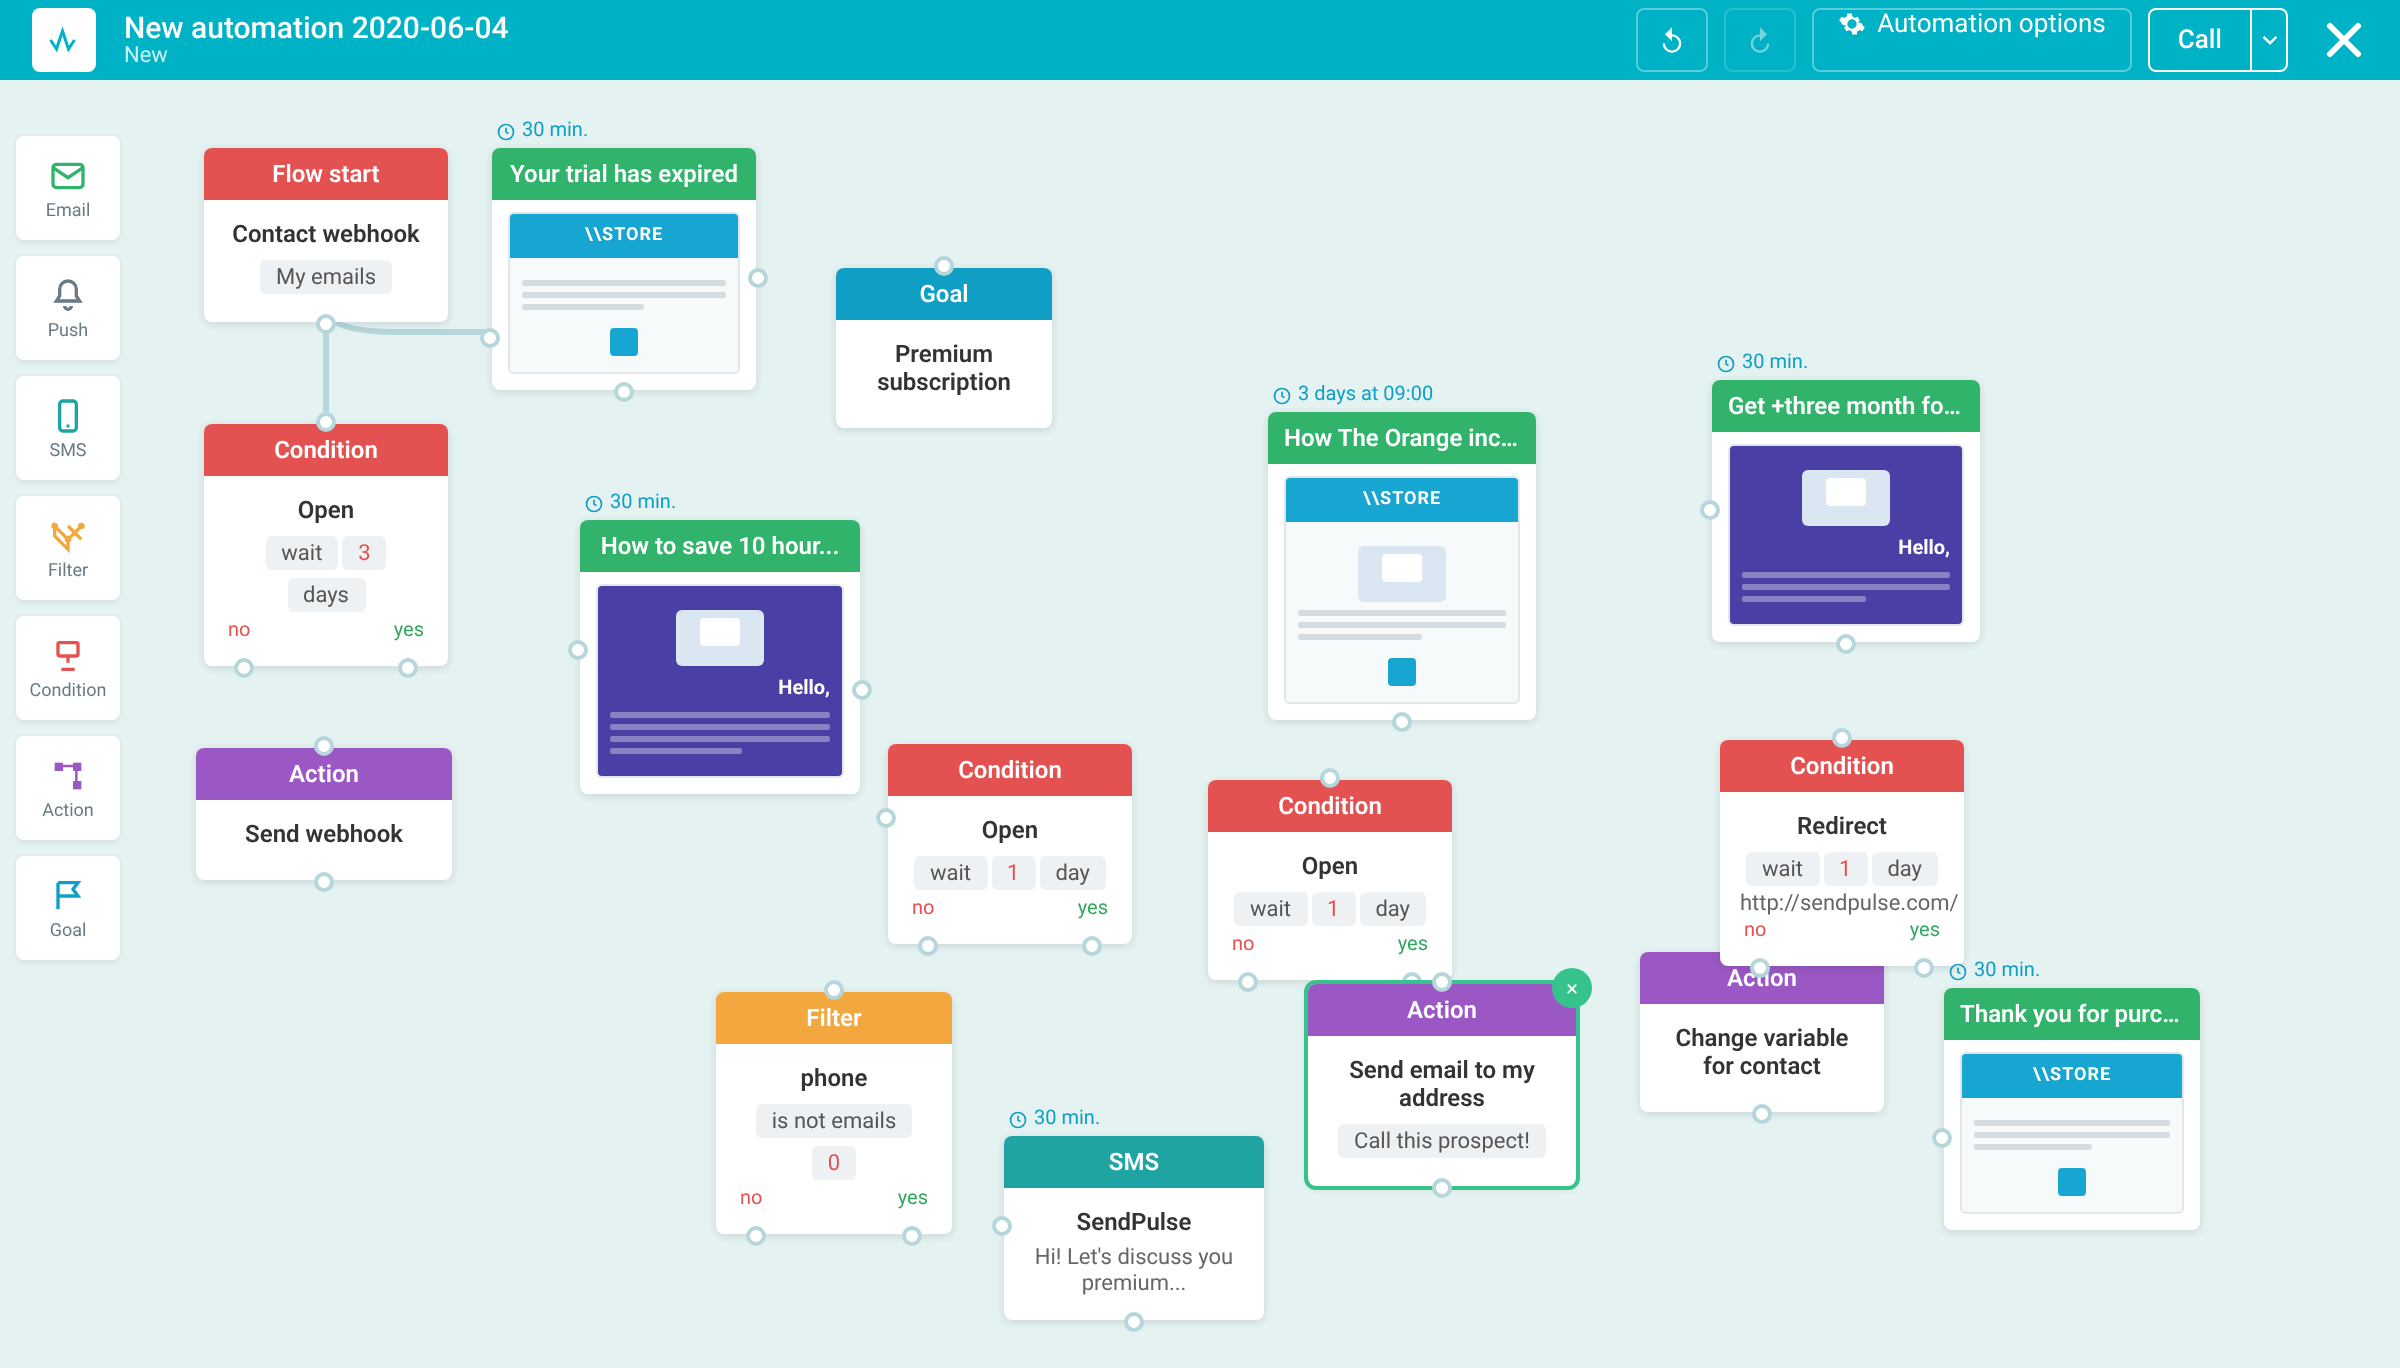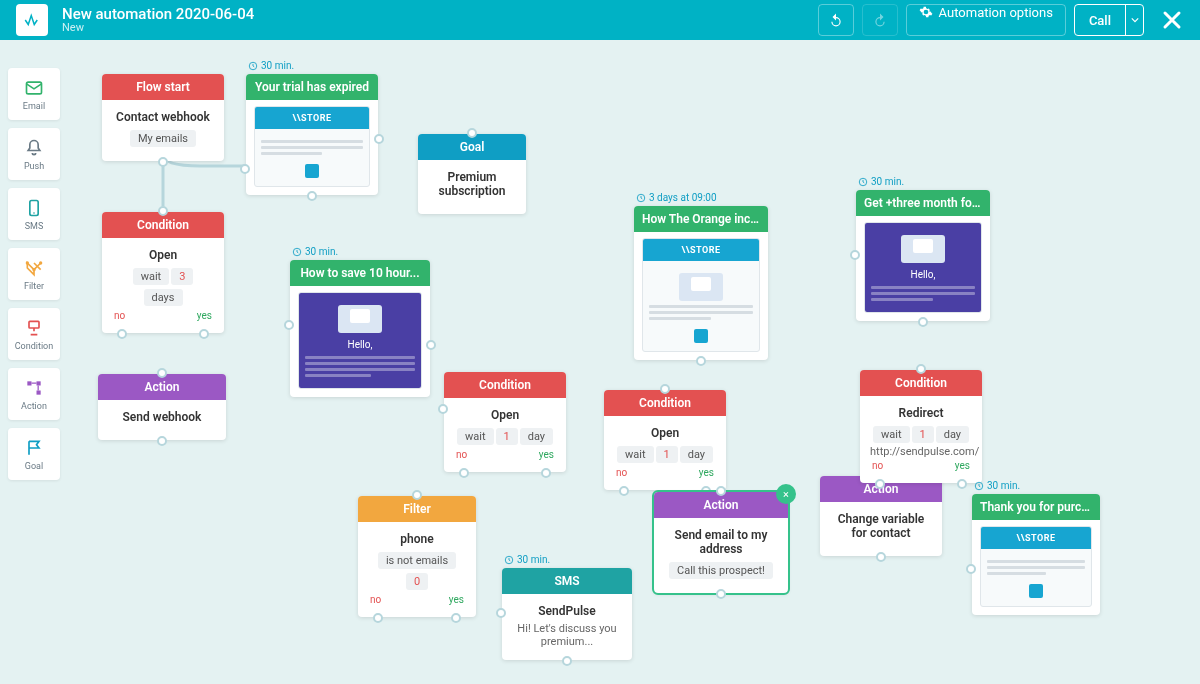--- a/index.html
+++ b/index.html
@@ -52,21 +52,21 @@
   .delay{position:absolute;font-size:10px;color:#0f9ec4;display:flex;align-items:center;gap:3px}
   .delay svg{width:10px;height:10px;fill:#0f9ec4}
   
   .pv{margin:6px 8px 8px;border:1px solid #e0e6ea;border-radius:3px;overflow:hidden;background:#f7fafb}
   .pv-top{background:#17a5d1;color:#fff;font-size:9px;font-weight:700;text-align:center;padding:6px 0;letter-spacing:.5px}
   .pv-body{padding:8px 6px}
   .pv-body .ln{height:3px;background:#d6dde2;margin:3px 0;border-radius:1px}
   .pv-body .ln.sh{width:60%}
   .pv-cta{display:inline-block;background:#17a5d1;color:#fff;font-size:7px;padding:3px 6px;border-radius:2px;margin-top:4px}
   .pv.purple .pv-top,.pv.purple .pv-body{background:#4a3fa4}
-  .pv.purple .hello{color:#fff;font-weight:400;text-align:center;font-size:10px;margin:6px 0}
+  .pv.purple .hello{color:#fff;font-weight:700;text-align:right;font-size:10px;margin:6px 0}
   .pv.purple .ln{background:rgba(255,255,255,.35)}
   .ilu{width:44px;height:28px;margin:4px auto;background:#dbe6f3;border-radius:3px;position:relative}
   .ilu:before{content:"";position:absolute;left:12px;top:4px;width:20px;height:14px;background:#fff;border-radius:2px}
   .dot{position:absolute;width:10px;height:10px;border:2px solid #b6d6dc;background:#fff;border-radius:50%}
   .xbadge{position:absolute;width:20px;height:20px;background:#35c28b;color:#fff;border-radius:50%;display:flex;align-items:center;justify-content:center;font-size:11px;top:-8px;right:-8px;cursor:pointer}
 </style>
 </head>
 <body>
 
 <div class="wrap">

